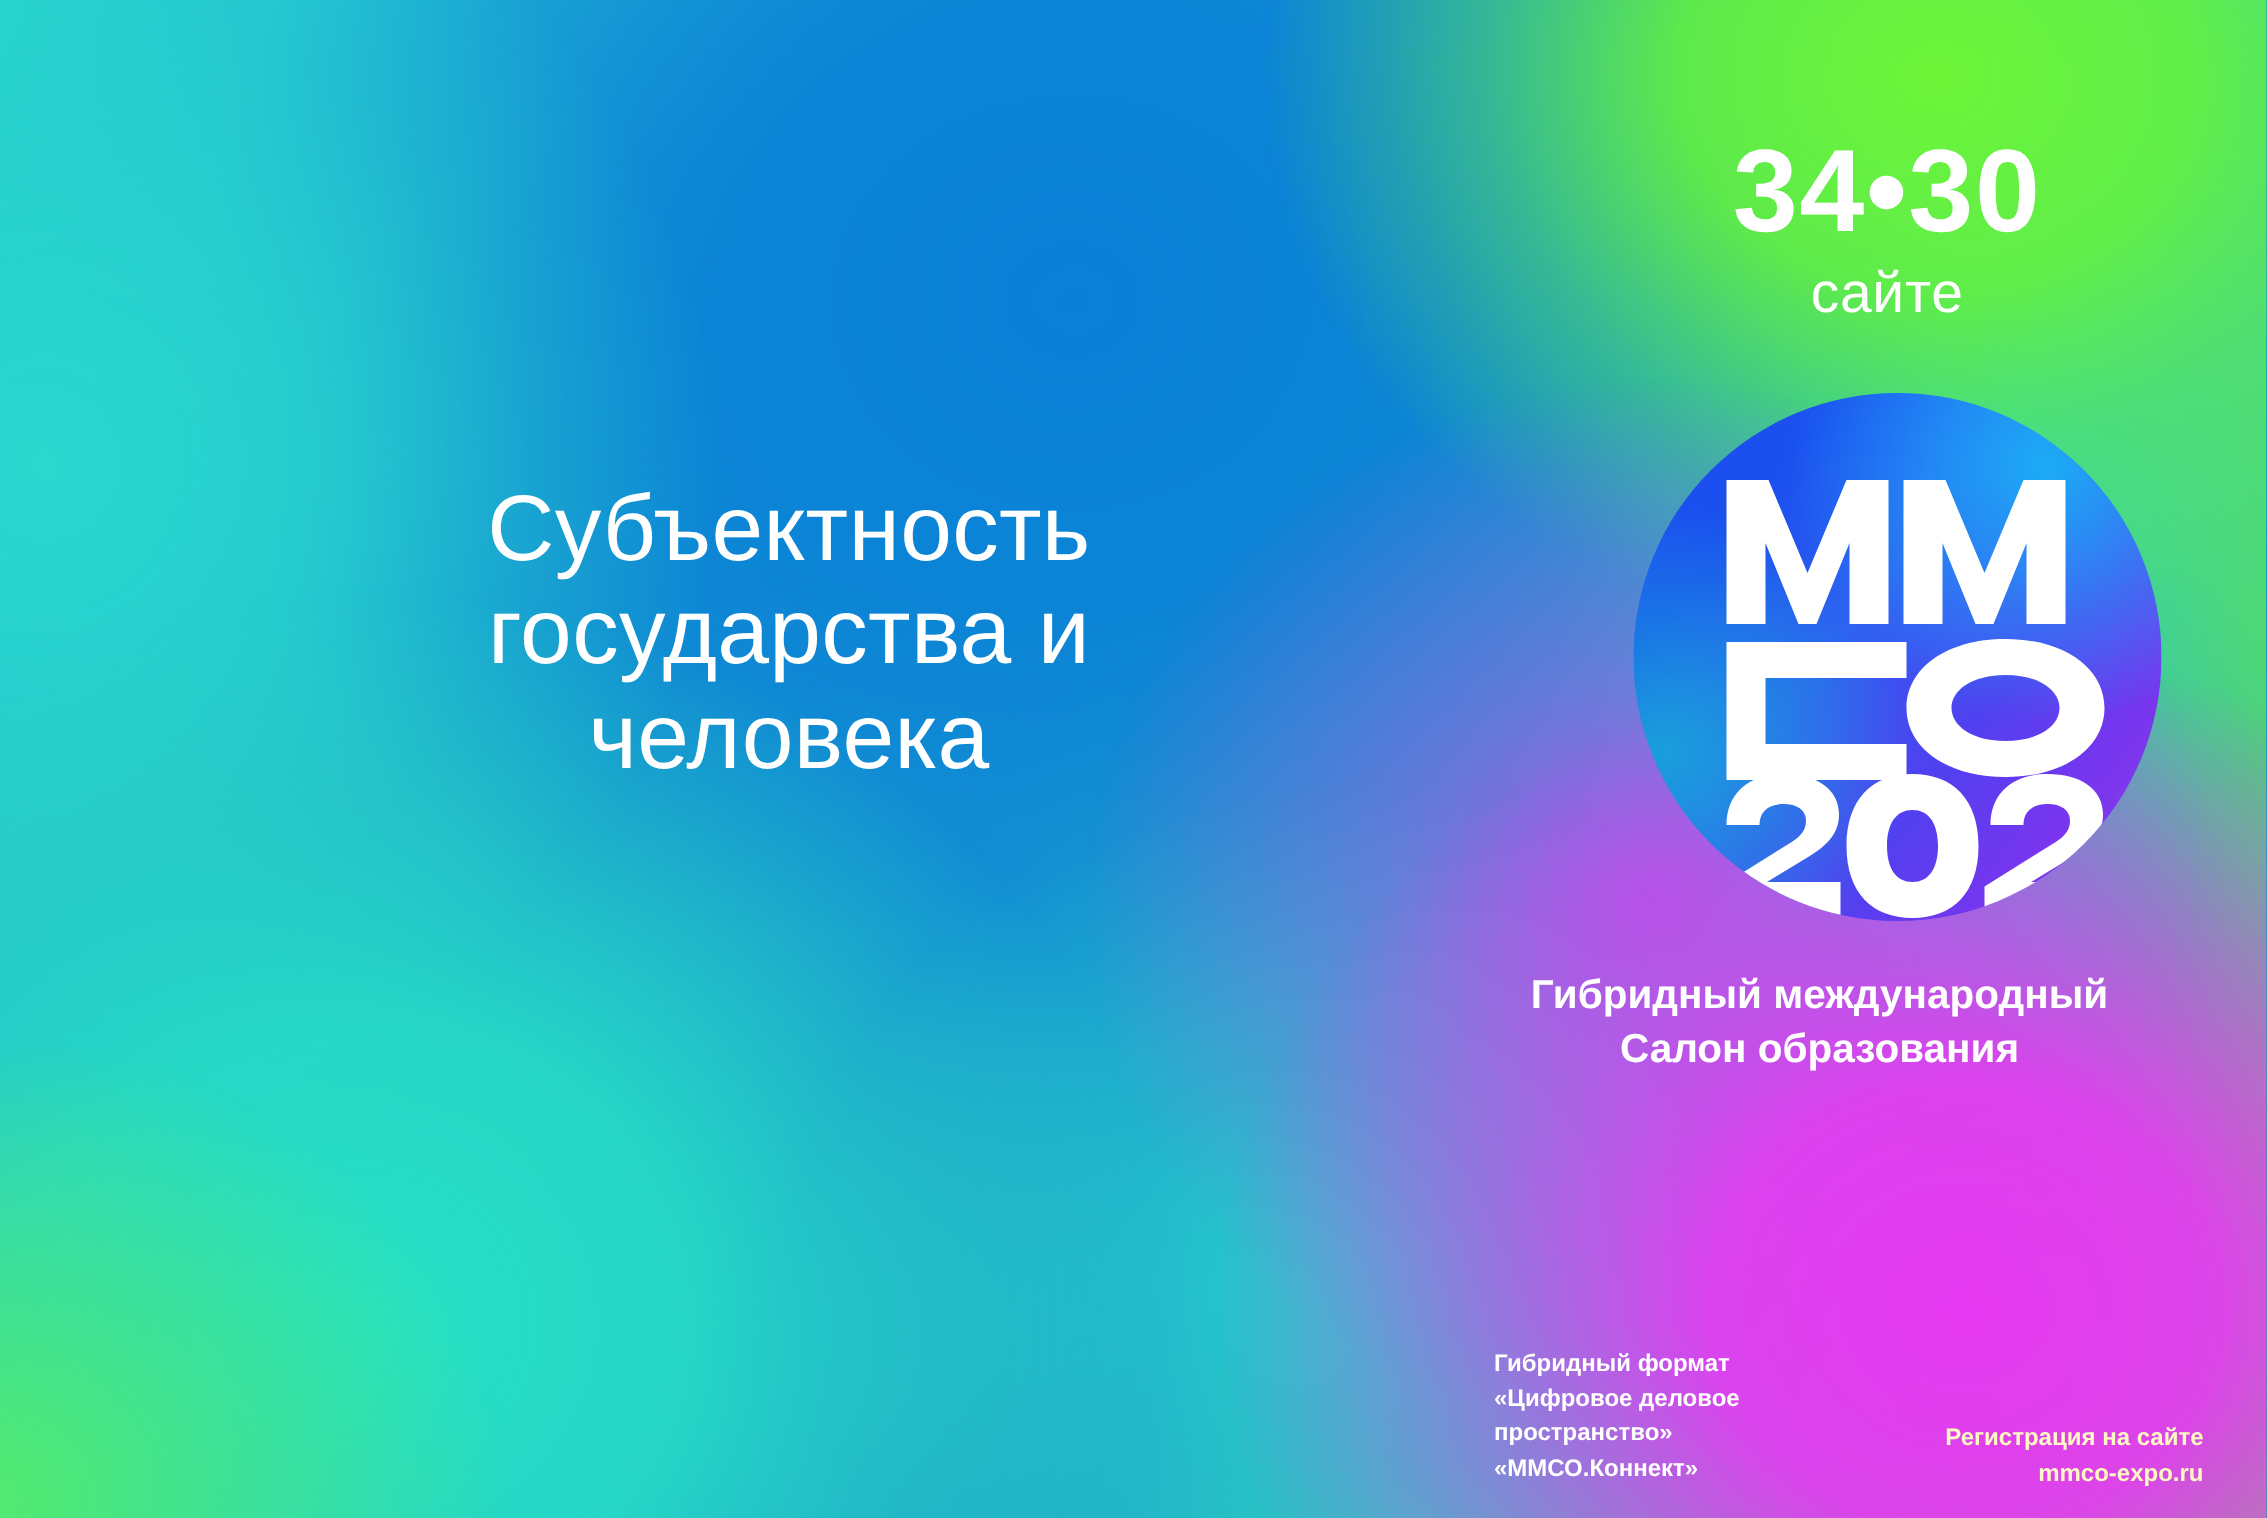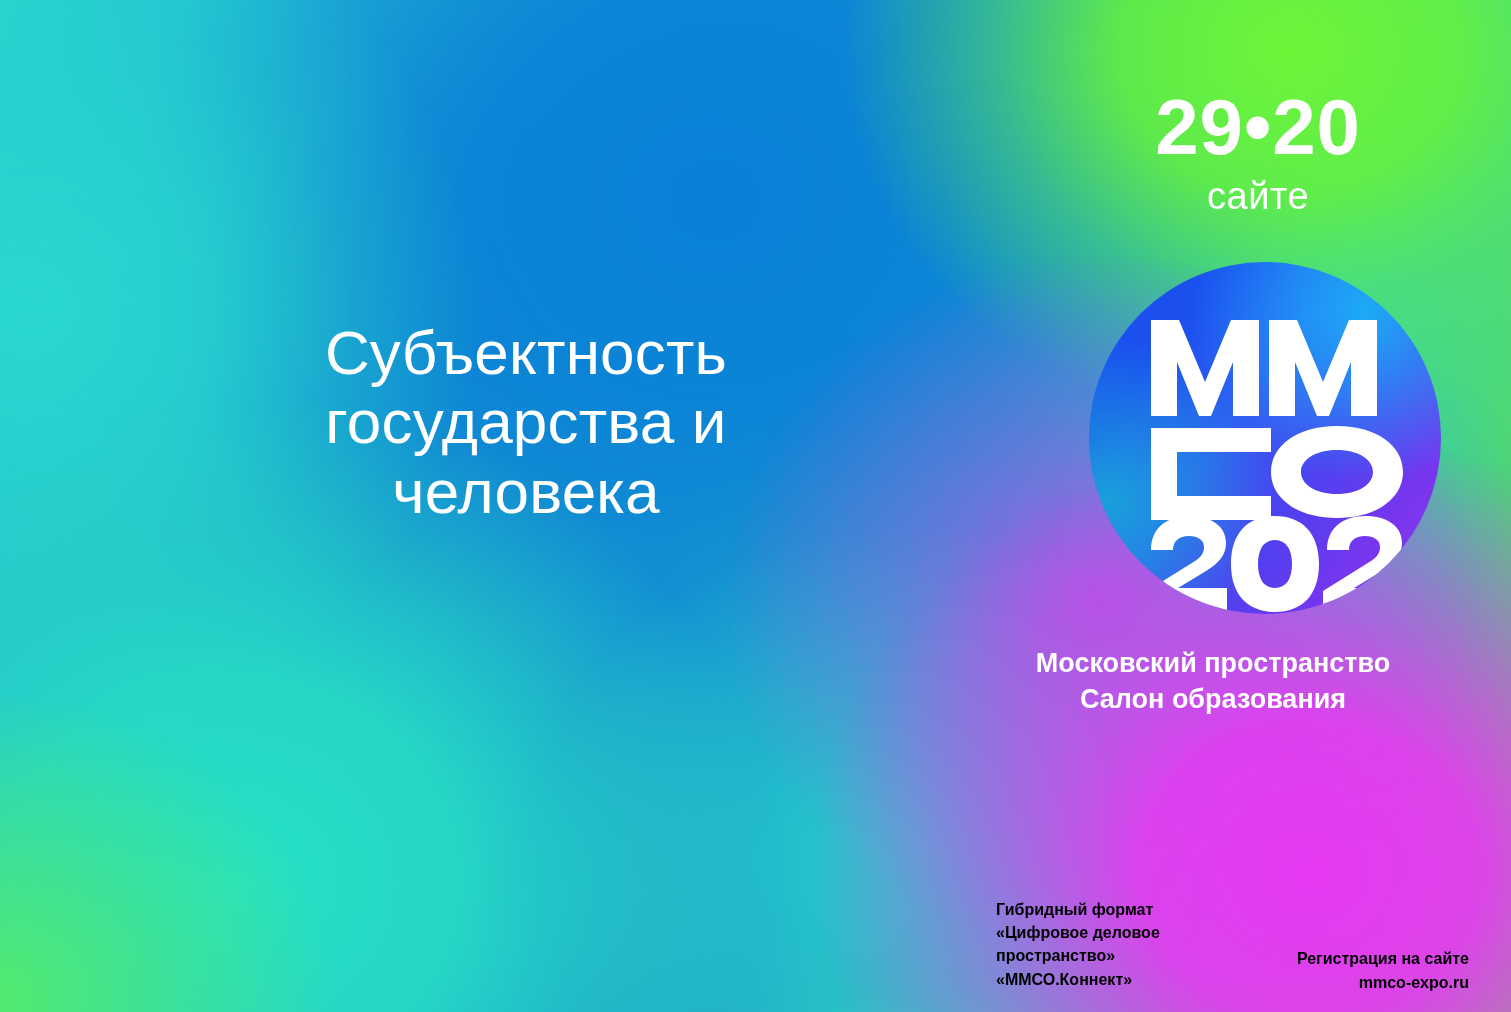--- a/index.html
+++ b/index.html
@@ -142,31 +142,31 @@
     font-size:27px;
     font-weight:700;
     line-height:1.32;
     white-space:pre-line;
   }
 
   
   .footer-format {
     position:absolute;
     left:996px; top:898px;
-    color:#000000;
+    color:#ffffff;
     font-size:16px;
     font-weight:700;
     line-height:1.45;
     white-space:pre-line;
   }
   
   .footer-reg {
     position:absolute;
     right:42px; top:947px;
-    color:#000000;
+    color:#fef9c3;
     font-size:16px;
     font-weight:700;
     line-height:1.5;
     text-align:right;
     white-space:pre-line;
   }
 </style>
 </head>
 <body>
 
@@ -184,21 +184,21 @@
   <div class="blob b-violet"></div>
   <div class="blob b-magenta"></div>
 
   <div class="content">
 
     <h1 class="title">Субъектность
 государства и
 человека</h1>
 
     <div class="date-block">
-      <div class="date-days">29•20</div>
+      <div class="date-days">34•30</div>
       <div class="date-month">сайте</div>
     </div>
 
     <div class="logo-wrap">
       <div class="logo-circle">
         <svg class="logo-svg" viewBox="0 0 352 352" aria-hidden="true">
           <g fill="#ffffff">
 
             <path d="M62 58 h28 l26 62 l26 -62 h28 v96 h-26 v-54 l-22 54 h-12 l-22 -54 v54 h-26 z"></path>
             <path d="M180 58 h28 l26 62 l26 -62 h28 v96 h-26 v-54 l-22 54 h-12 l-22 -54 v54 h-26 z"></path>
@@ -211,21 +211,21 @@
             <path d="M62 288 c0 -22 16 -34 38 -34 c22 0 37 10 37 27 c0 12 -7 20 -20 28 l-28 17 h49 v24 h-80 v-21 l48 -30 c6 -4 9 -8 9 -14 c0 -7 -6 -11 -15 -11 c-10 0 -16 5 -16 14 z"></path>
             <path d="M186 254 c27 0 44 17 44 48 c0 31 -17 48 -44 48 c-27 0 -44 -17 -44 -48 c0 -31 17 -48 44 -48 z
                      M186 278 c-11 0 -17 9 -17 24 c0 15 6 24 17 24 c11 0 17 -9 17 -24 c0 -15 -6 -24 -17 -24 z" fill-rule="evenodd"></path>
             <path d="M238 288 c0 -22 16 -34 38 -34 c22 0 37 10 37 27 c0 12 -7 20 -20 28 l-28 17 h49 v24 h-80 v-21 l48 -30 c6 -4 9 -8 9 -14 c0 -7 -6 -11 -15 -11 c-10 0 -16 5 -16 14 z"></path>
             <path d="M-90 0 h0 z"></path>
           </g>
         </svg>
       </div>
     </div>
 
-    <div class="org-name">Московский пространство
+    <div class="org-name">Гибридный международный
 Салон образования</div>
 
     <div class="footer-format">Гибридный формат
 «Цифровое деловое
 пространство»
 «ММСО.Коннект»</div>
 
     <div class="footer-reg">Регистрация на сайте
 mmco-expo.ru</div>
 

